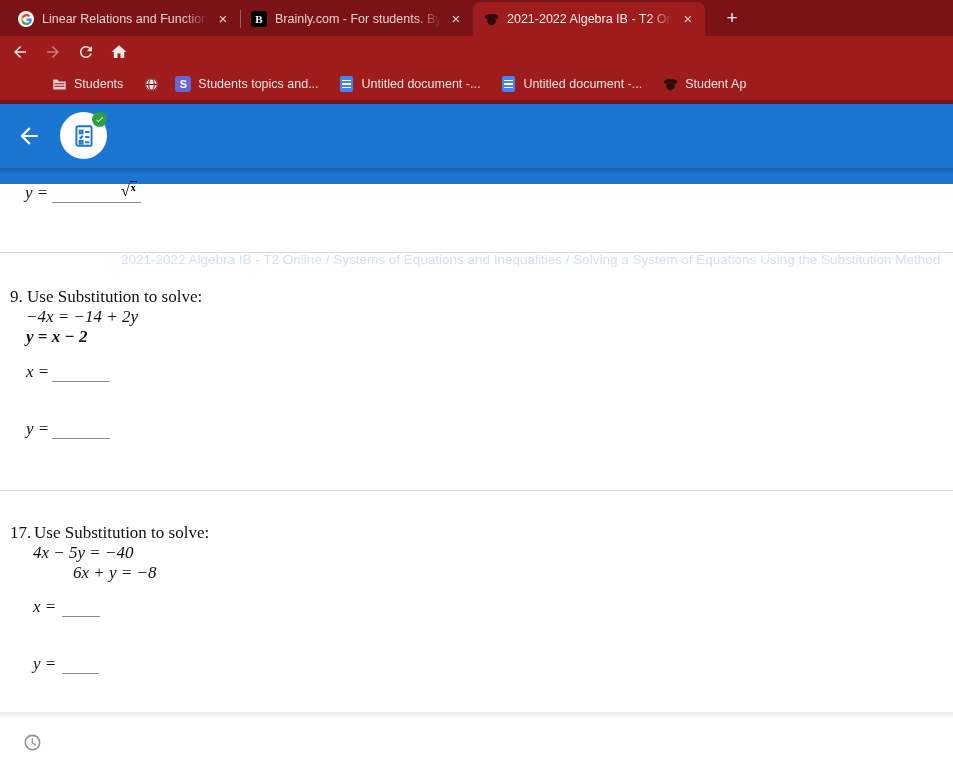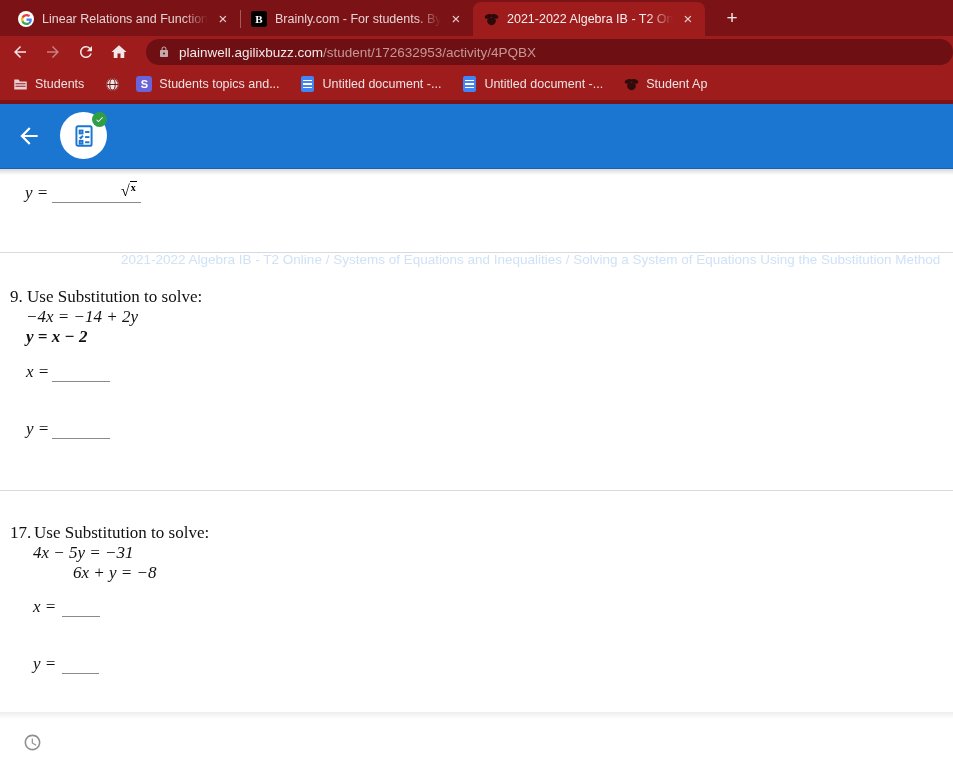--- a/index.html
+++ b/index.html
@@ -37,38 +37,38 @@
   .tb-btn svg { fill:#f3e7e7; }
   .tb-btn.disabled svg { fill:#c77f7f; }
   .omnibox { margin-left:14px; width:808px; height:26px; background:#6e1013;
              border-radius:13px; display:flex; align-items:center; padding:0 12px; }
   .omnibox svg { fill:#c5a9a9; flex:none; }
   .url { font-size:13.5px; margin-left:9px; white-space:nowrap; overflow:hidden; }
   .url .domain { color:#f3e9e9; }
   .url .path   { color:#c79595; }
 
   .bookmarks { position:absolute; left:0; top:68px; width:953px; height:32px;
-               background:#9e1c1c; display:flex; align-items:center; overflow:hidden; }
+               background:#9e1c1c; display:flex; align-items:center; overflow:hidden;padding-left:39px; }
   .bm { display:flex; align-items:center; margin-left:8px; padding:3px 8px 3px 4px;
         border-radius:6px; color:#f0e2e2; font-size:12.5px; white-space:nowrap; }
   .bm .bicon { width:16px; height:16px; margin-right:7px; flex:none; display:inline-flex;
                align-items:center; justify-content:center; }
   .bi-sdoc { width:16px; height:16px; background:#6a64d8; border-radius:3px; color:#fff;
              font-size:11px; font-weight:bold; display:flex; align-items:center; justify-content:center; }
   .bi-gdoc { width:13px; height:16px; background:#4285f4; border-radius:2px;
              display:flex; flex-direction:column; justify-content:center; gap:2px; padding:0 2px; }
   .bi-gdoc i { display:block; height:1.5px; background:#fff; }
   .bi-avatar { width:16px; height:16px; border-radius:50%; background:#1d1226; position:relative; overflow:hidden; }
   .bi-avatar i { position:absolute; left:3px; top:5px; width:8px; height:8px; border-radius:50%; background:#f5f0e8; }
   .bi-avatar b { position:absolute; right:2px; top:3px; width:5px; height:5px; border-radius:50%; background:#e3b23c; }
 
   .redstrip { position:absolute; left:0; top:100px; width:953px; height:4px; background:#7b1216; }
 
   
-  .appbar { position:absolute; left:0; top:104px; width:953px; height:65px; background:#1b76d2; }
+  .appbar { position:absolute; left:0; top:104px; width:953px; height:80px; background:#1b76d2; }
   .appbar .back { position:absolute; left:16px; top:19px; width:28px; height:28px; }
   .appbar .back svg { fill:#fff; }
   .act-circle { position:absolute; left:60px; top:112px; width:47px; height:47px;
                 border-radius:50%; background:#fff; display:flex; align-items:center; justify-content:center; }
   .act-badge { position:absolute; left:92px; top:112px; width:15px; height:15px; border-radius:50%;
                background:#2f9e44; display:flex; align-items:center; justify-content:center; }
   .act-badge svg { fill:#fff; }
   .appbar h1 { position:absolute; left:120px; top:123px; font-size:20px; font-weight:normal;
                color:#fff; white-space:nowrap; }
   .appbar .crumb { position:absolute; left:121px; top:148px; font-size:13.5px; color:#cfe2f6;
@@ -147,26 +147,20 @@
   <span class="tb-btn">
     <svg width="18" height="18" viewBox="0 0 24 24">
         <path d="M17.65 6.35A7.96 7.96 0 0 0 12 4c-4.42 0-7.99 3.58-7.99 8s3.57 8 7.99 8c3.73 0 6.84-2.55 7.73-6h-2.08A5.99 5.99 0 0 1 12 18c-3.31 0-6-2.69-6-6s2.69-6 6-6c1.66 0 3.14.69 4.22 1.78L13 11h7V4l-2.35 2.35z"></path>
       </svg>
   </span>
   <span class="tb-btn">
     <svg width="18" height="18" viewBox="0 0 24 24">
         <path d="M10 20v-6h4v6h5v-8h3L12 3 2 12h3v8z"></path>
       </svg>
   </span>
-  <div class="omnibox">
-    <svg width="12" height="12" viewBox="0 0 24 24">
-        <path d="M18 8h-1V6c0-2.76-2.24-5-5-5S7 3.24 7 6v2H6c-1.1 0-2 .9-2 2v10c0 1.1.9 2 2 2h12c1.1 0 2-.9 2-2V10c0-1.1-.9-2-2-2zm-6 9c-1.1 0-2-.9-2-2s.9-2 2-2 2 .9 2 2-.9 2-2 2zM9 8V6c0-1.66 1.34-3 3-3s3 1.34 3 3v2H9z"></path>
-      </svg>
-    <span class="url"><span class="domain">plainwell.agilixbuzz.com</span><span class="path">/student/172632953/activity/4PQBX</span></span>
-  </div>
 </div>
 
 <div class="bookmarks">
   <span class="bm">
     <span class="bicon">
       <svg width="15" height="13" viewBox="0 0 24 20">
           <path fill="#e8cfcf" d="M2 2h7l2 3h11v13H2z"></path>
           <rect x="4" y="8" width="16" height="1.6" fill="#9e1c1c"></rect>
           <rect x="4" y="12" width="16" height="1.6" fill="#9e1c1c"></rect>
         </svg>
@@ -266,21 +260,21 @@
 <span class="abs serif math" style="left:26px; top:327px;font-weight:bold;">y = x − 2</span>
 <span class="abs serif math" style="left:26px; top:362px;">x =</span>
 <span class="abs blank" style="left:52px; top:363px; width:58px; height:19px;"></span>
 <span class="abs serif math" style="left:26px; top:419px;">y =</span>
 <span class="abs blank" style="left:52px; top:420px; width:58px; height:19px;"></span>
 
 <div class="divider" style="top:490px;"></div>
 
 <span class="abs serif" style="left:10px; top:523px;">17.</span>
 <span class="abs serif" style="left:34px; top:523px;">Use Substitution to solve:</span>
-<span class="abs serif math" style="left:33px; top:543px;">4x − 5y = −31</span>
+<span class="abs serif math" style="left:33px; top:543px;">4x − 5y = −40</span>
 <span class="abs serif math" style="left:33px; top:563px;margin-left:40px;">6x + y = −8</span>
 <span class="abs serif math" style="left:33px; top:597px;">x =</span>
 <span class="abs blank" style="left:62px; top:598px; width:38px; height:19px;"></span>
 <span class="abs serif math" style="left:33px; top:654px;">y =</span>
 <span class="abs blank" style="left:62px; top:655px; width:37px; height:19px;"></span>
 
 <div class="footer-shadow"></div>
 <span class="clock">
   <svg width="19" height="19" viewBox="0 0 24 24">
       <path d="M11.99 2C6.47 2 2 6.48 2 12s4.47 10 9.99 10C17.52 22 22 17.52 22 12S17.52 2 11.99 2zM12 20c-4.42 0-8-3.58-8-8s3.58-8 8-8 8 3.58 8 8-3.58 8-8 8zm.5-13H11v6l5.25 3.15.75-1.23-4.5-2.67z"></path>

